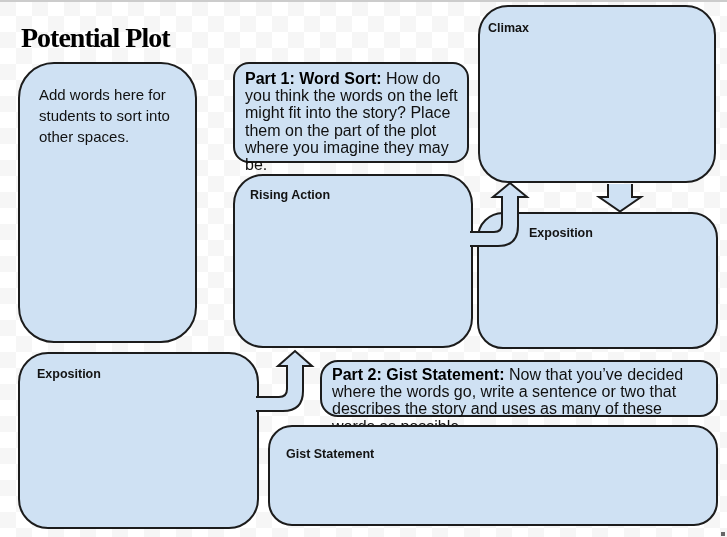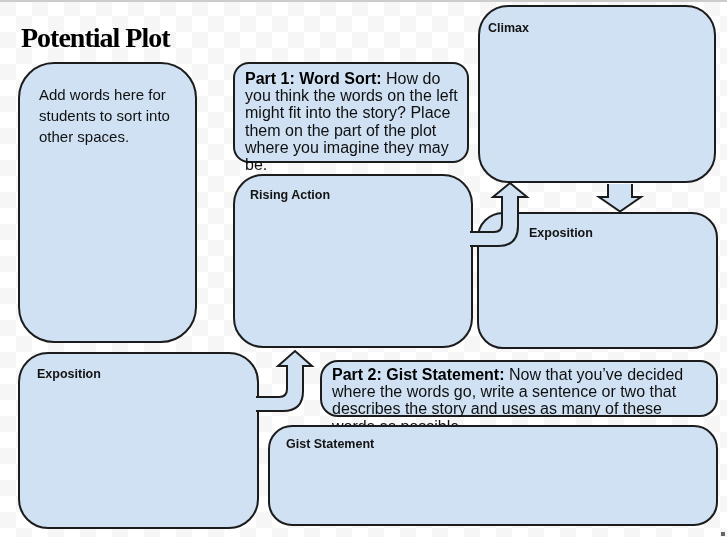--- a/index.html
+++ b/index.html
@@ -24,21 +24,21 @@
   .box .label{font-weight:bold;font-size:12.5px;color:#131313;}
   .body-text{font-size:16px;line-height:17.2px;color:#101010;}
   .body-text b{color:#000;}
   #word-bank{left:18px;top:62px;width:179px;height:281px;border-radius:36px;padding:20px 14px 0 19px;font-size:15px;line-height:21px;}
   #part1{left:233px;top:62px;width:236px;height:101px;border-radius:16px;padding:6px 8px 0 10px;}
   #climax{left:478px;top:5px;width:238px;height:178px;border-radius:30px;padding:11px 0 0 8px;}
   #rising-action{left:233px;top:174px;width:240px;height:174px;border-radius:30px;padding:9px 6px 0 15px;}
   #resolution{left:477px;top:212px;width:241px;height:137px;border-radius:26px;padding:9px 0 0 50px;}
   #exposition{left:18px;top:352px;width:241px;height:177px;border-radius:30px;padding:10px 0 0 17px;}
   #part2{left:320px;top:360px;width:398px;height:57px;border-radius:18px;padding:4px 8px 0 10px;}
-  #gist{left:268px;top:425px;width:450px;height:101px;border-radius:24px;padding:7px 0 0 16px;}
+  #gist{left:268px;top:425px;width:450px;height:101px;border-radius:24px;padding:17px 0 0 16px;}
   svg.connectors{position:absolute;left:0;top:0;pointer-events:none;}
   svg.connectors path{stroke-width:2px;stroke-linejoin:miter;}
   .corner-mark{position:absolute;left:721px;top:532px;width:4px;height:4px;background:#666;}
 </style>
 </head>
 <body>
 
 <div class="top-strip"></div>
 
 <div class="title">Potential Plot</div>

